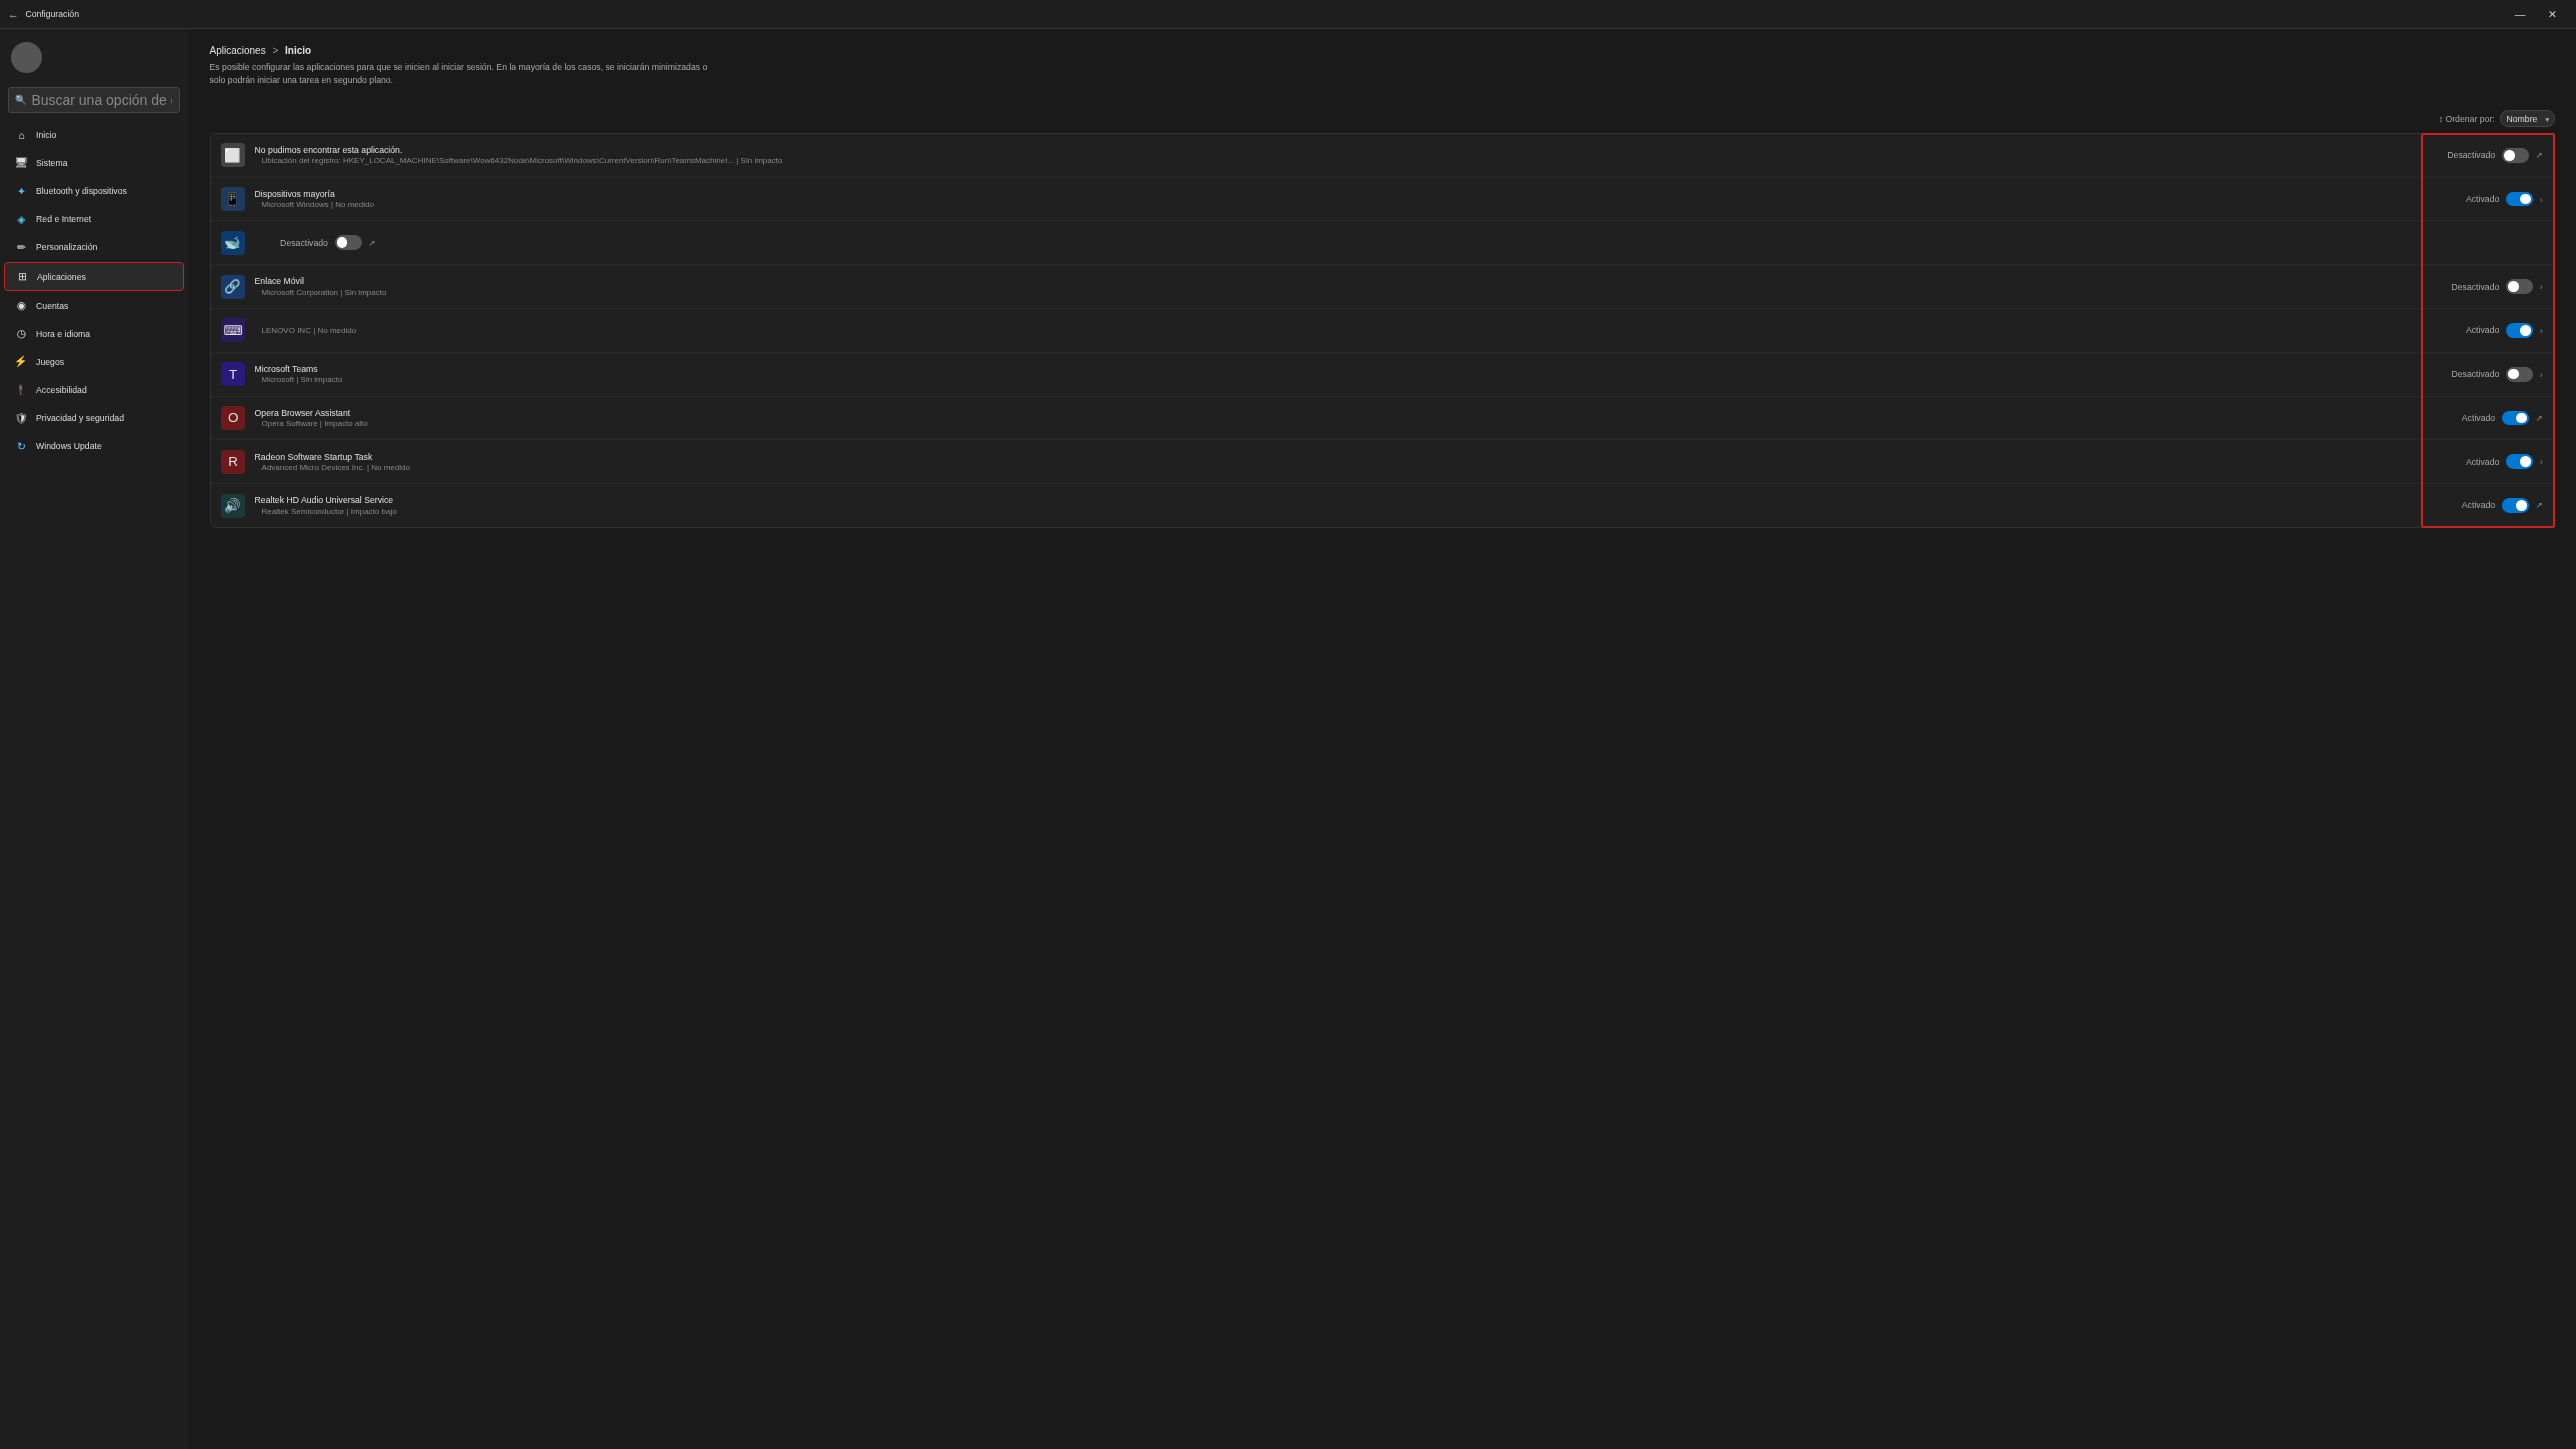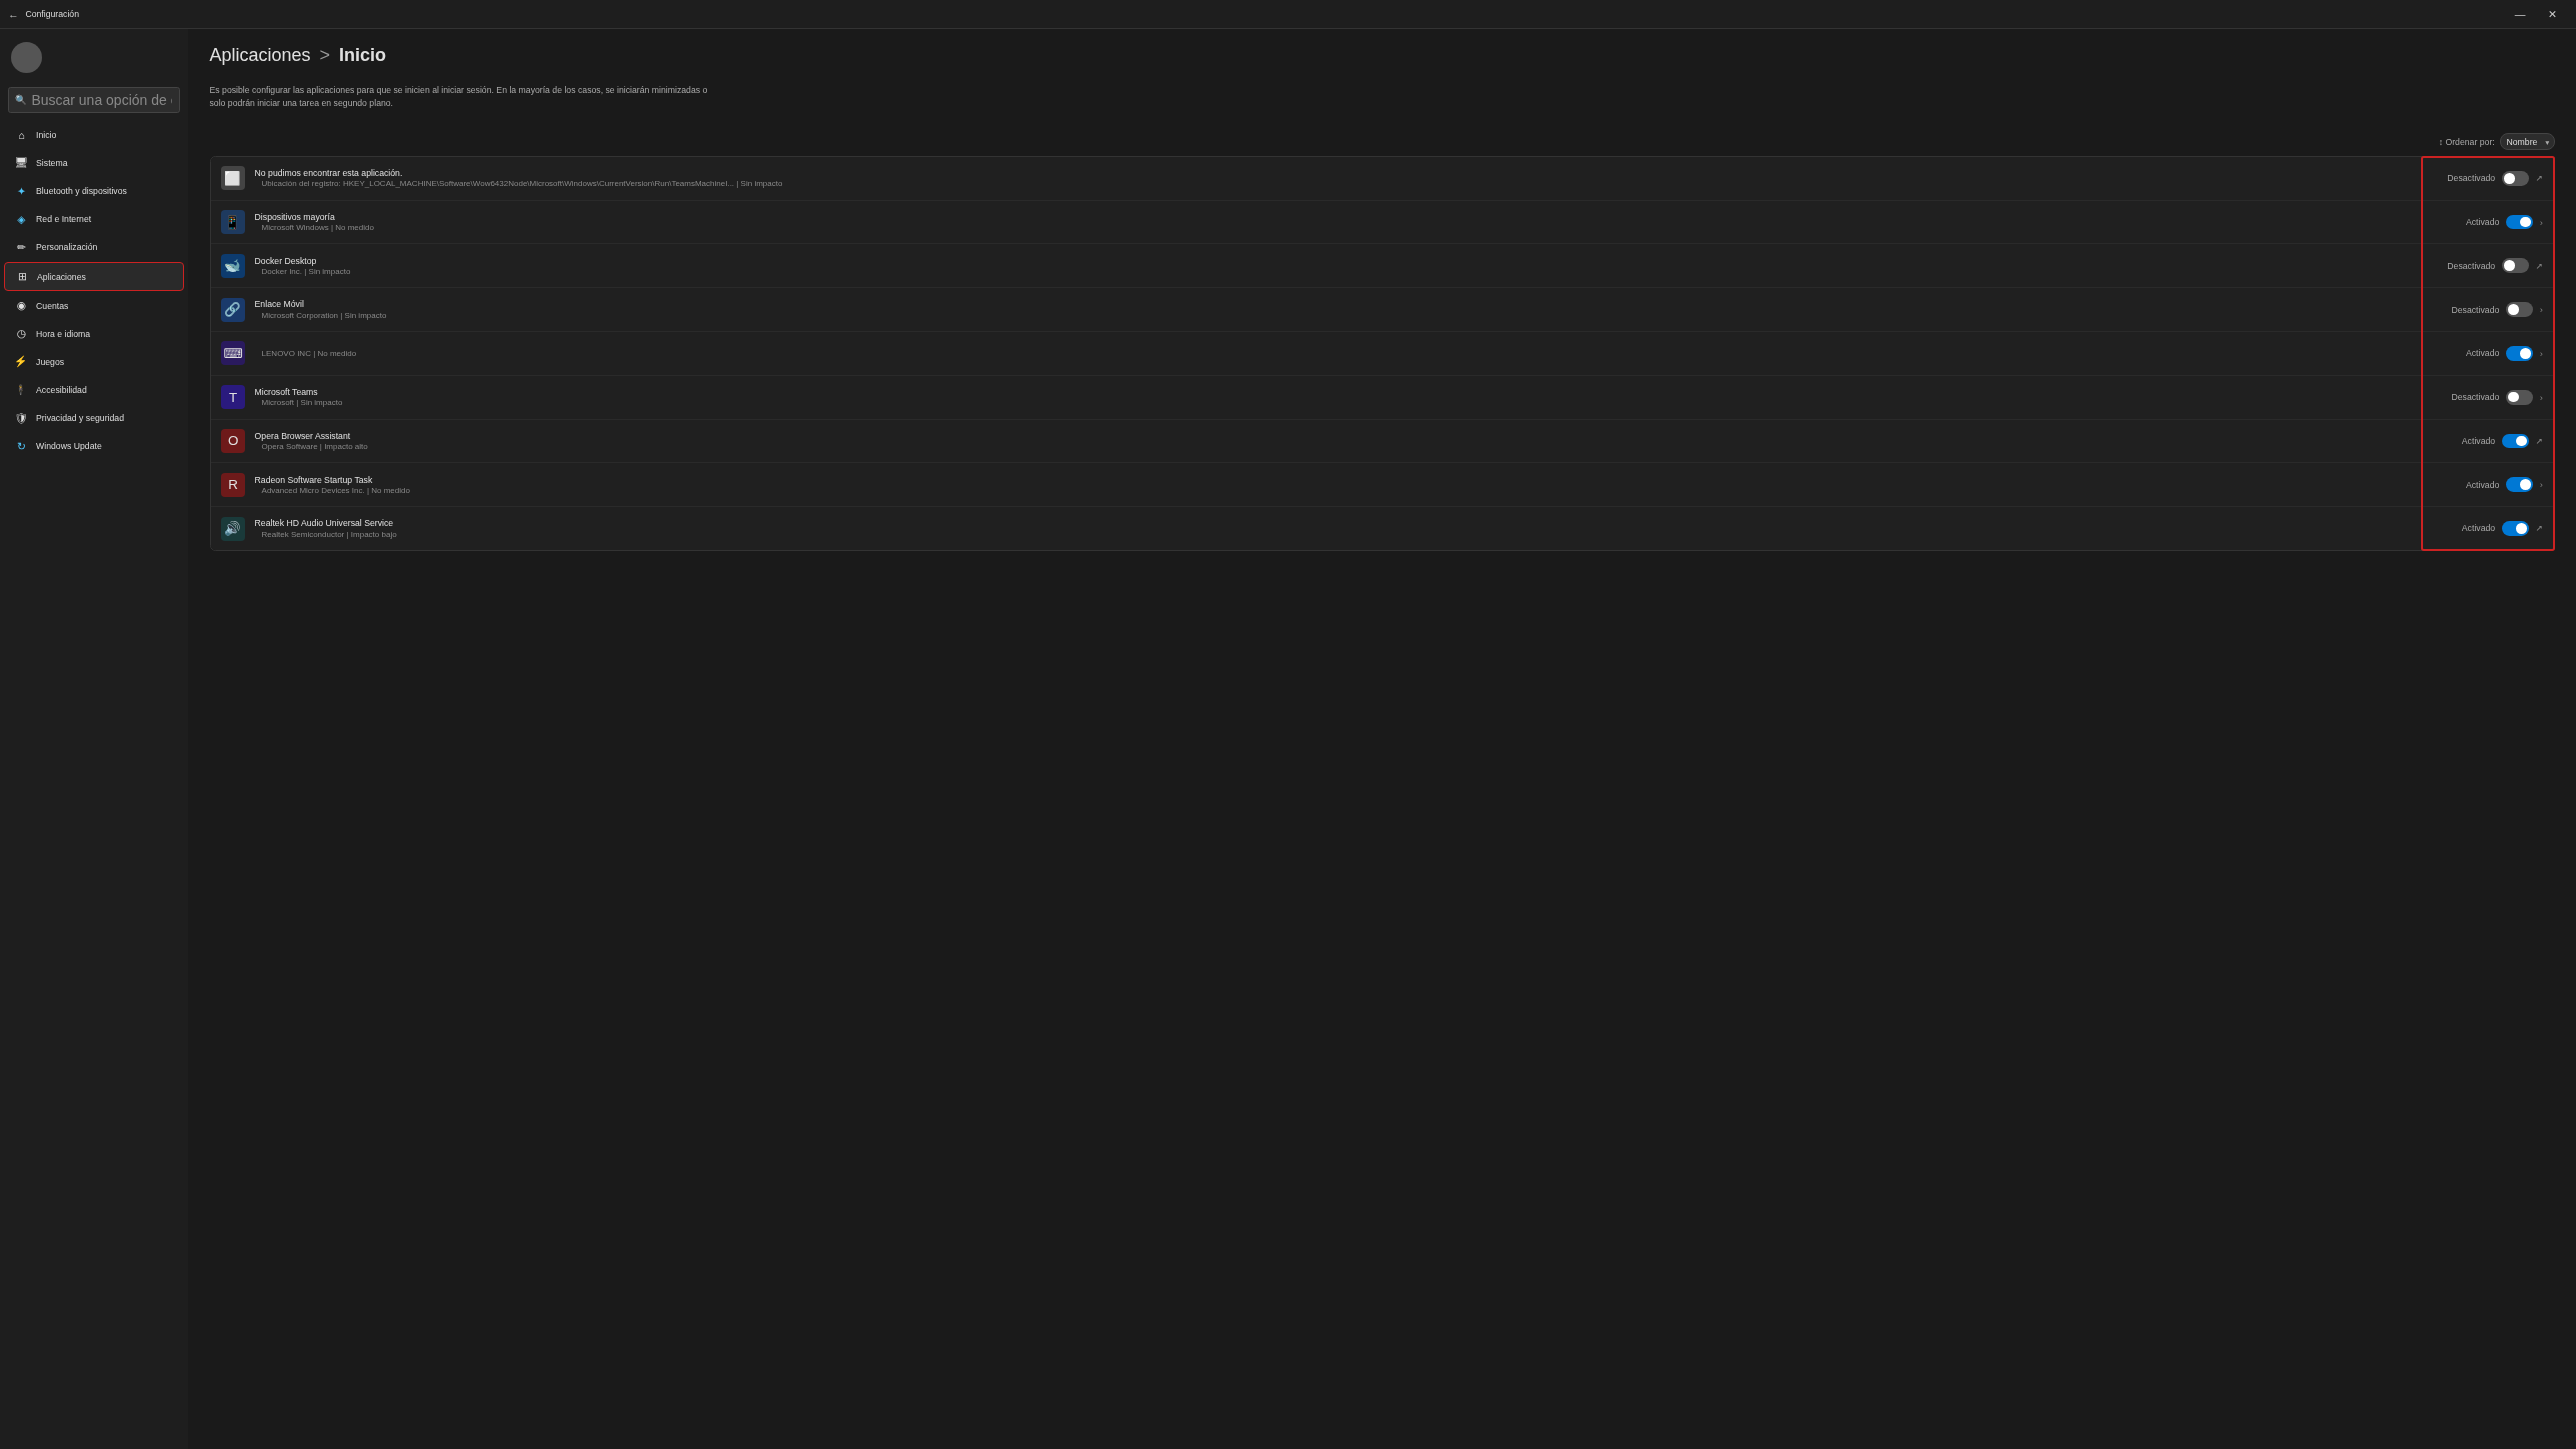--- a/index.html
+++ b/index.html
@@ -133,24 +133,24 @@
       flex: 1;
       overflow-y: auto;
       padding: 16px 21.5px;
       background: #1a1a1a;
     }
 
     .page-header {
       margin-bottom: 13.4px;
     }
     .breadcrumb {
-      font-size: 18px;
+      font-size: 10px;
       color: #e0e0e0;
       font-weight: 300;
-      margin-bottom: 18px;
+      margin-bottom: 5px;
     }
     .breadcrumb .separator { color: #999; margin: 0 4px; }
     .breadcrumb .current { font-weight: 600; }
     .page-description {
       font-size: 8.7px;
       color: #aaa;
       max-width: 510px;
       line-height: 1.5;
       margin-bottom: 23px;
     }
@@ -423,24 +423,20 @@
           <div class="toggle-thumb"></div>
         </div>
       </div>
       <span class="chevron-right">›</span>
     </div>
   </div>
           <div class="app-row">
     <div class="app-icon" style="background:#0d3b6e;">
       <span>🐋</span>
     </div>
-    <div class="app-info">
-      <div class="app-name">Docker Desktop</div>
-      <div class="app-meta">Docker Inc.  |  Sin impacto</div>
-    </div>
     <div class="app-controls">
       <span class="status-label">Desactivado</span>
       <div class="toggle">
         <div class="toggle-track off">
           <div class="toggle-thumb"></div>
         </div>
       </div>
       <span class="external-link">↗</span>
     </div>
   </div>

